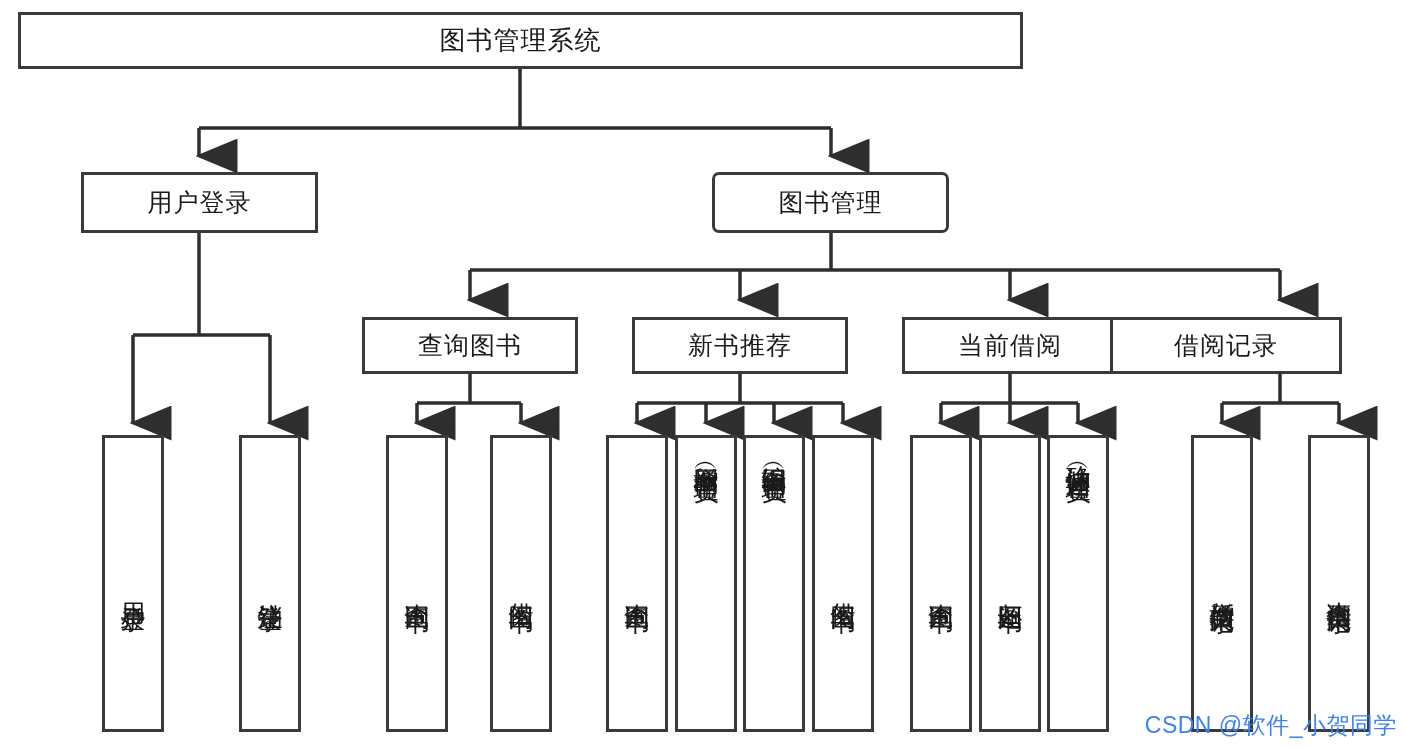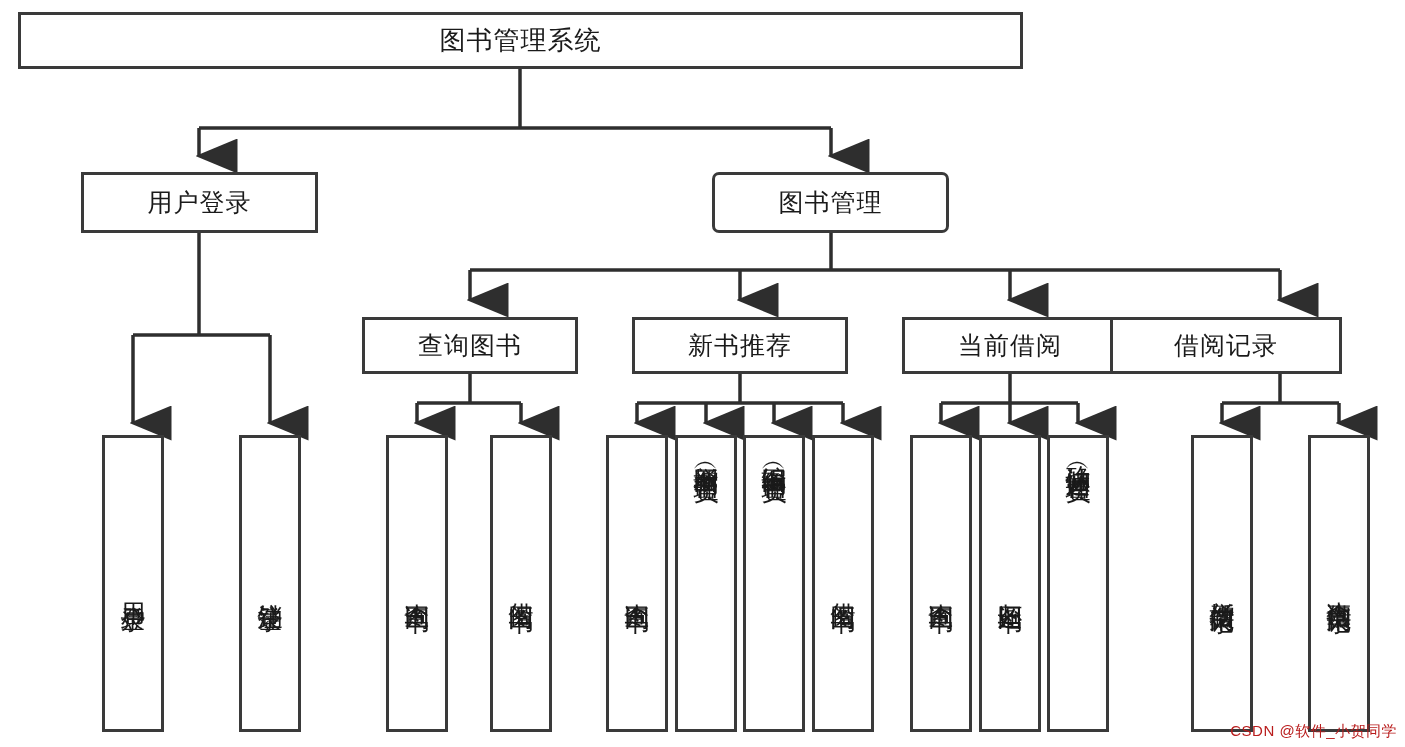--- a/index.html
+++ b/index.html
@@ -68,22 +68,22 @@
     box-sizing: border-box;
   }
   .leaf-inner.mid {
     align-items: center;
     padding-top: 0;
   }
   .watermark {
     position: absolute;
     right: 8px;
     bottom: 6px;
-    font-size: 15px;
-    color: #b91c1c;
+    font-size: 23px;
+    color: #3b82f6;
     letter-spacing: 0.5px;
     white-space: nowrap;
   }
 </style>
 </head>
 <body>
 
 <div id="canvas">
 
   <svg id="wires" viewBox="0 0 1405 747" xmlns="http://www.w3.org/2000/svg">

